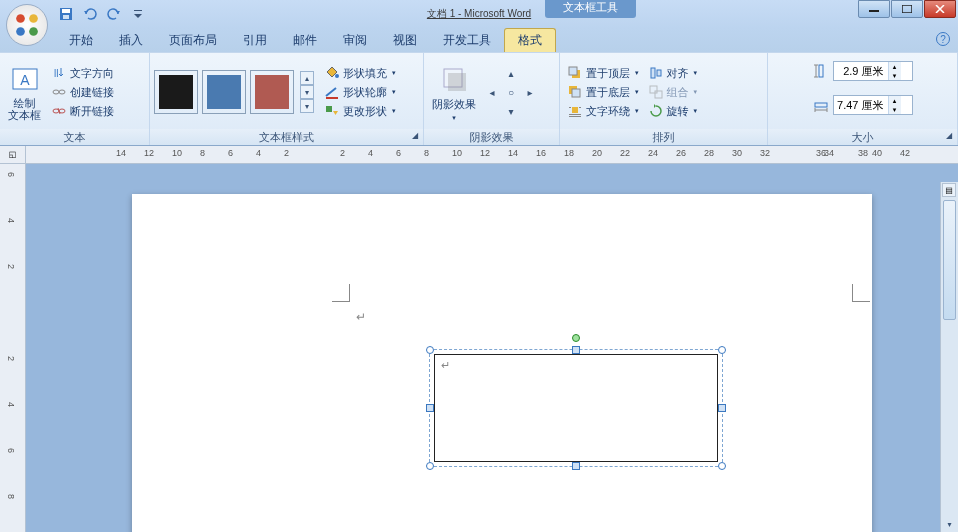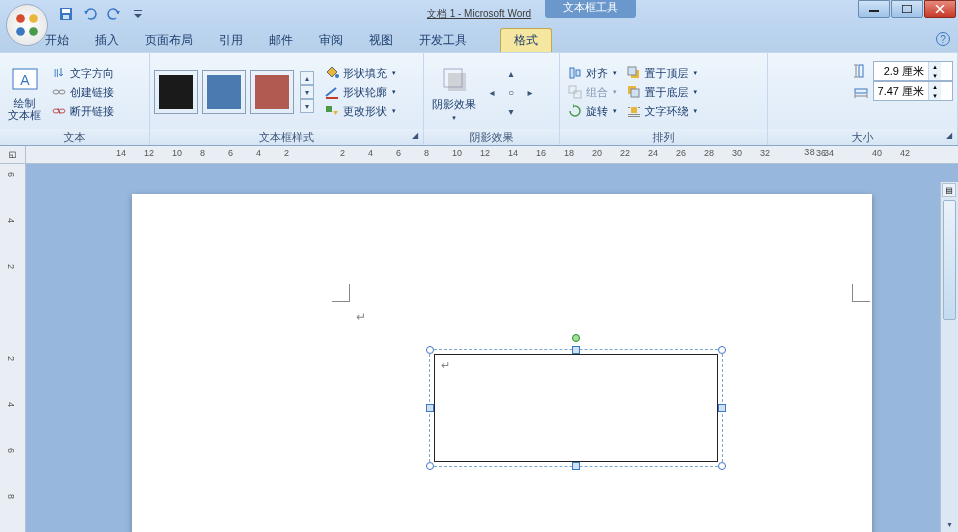--- a/index.html
+++ b/index.html
@@ -13,23 +13,23 @@
 .qat-btn { width: 20px; height: 20px; display: flex; align-items: center; justify-content: center; border-radius: 2px; }
 .title-text { position: absolute; left: 50%; transform: translateX(-50%); font-size: 10px; color: #3b3b3b; text-decoration: underline; }
 .context-tab-title { position: absolute; left: 545px; top: 0; height: 18px; padding: 0 18px; font-size: 11px; color: #fff; background: #6a98cc; border-radius: 0 0 3px 3px; }
 .win-ctrls { position: absolute; right: 2px; top: 0; display: flex; }
 .win-btn { width: 32px; height: 18px; display:flex;align-items:center;justify-content:center; margin-left:1px; }
 .win-min{background:linear-gradient(#d0e3f6,#9ec2e8);border:1px solid #6a8bb0;border-radius:0 0 2px 2px;}
 .win-max{background:linear-gradient(#d0e3f6,#9ec2e8);border:1px solid #6a8bb0;border-radius:0 0 2px 2px;}
 .win-close{background:linear-gradient(#e68a7c,#c73a2a);border:1px solid #8a2a1f;border-radius:0 0 2px 2px;}
 
 
-.tabs { height: 24px; display: flex; align-items: center; padding-left: 32px; background: linear-gradient(#bcd4ef,#b7d0ea); position:relative; }
+.tabs { height: 24px; display: flex; align-items: center; padding-left: 56px; background: linear-gradient(#bcd4ef,#b7d0ea); position:relative; }
 .tab { padding: 3px 13px; font-size: 12px; color: #1e3e6e; cursor: default; }
-.tab.context { background: #f6e7a0; border:1px solid #c1a74d;border-bottom:none;border-radius:3px 3px 0 0;margin-left:20px; }
+.tab.context { background: #f6e7a0; border:1px solid #c1a74d;border-bottom:none;border-radius:3px 3px 0 0; }
 .help-icon { position:absolute; right:8px; top:4px; width:14px;height:14px;border-radius:50%;border:1px solid #3a78c4;color:#3a78c4;font-size:10px;display:flex;align-items:center;justify-content:center; }
 
 
 .ribbon { height: 94px; background: linear-gradient(#eef5fc,#dce9f7); border-top:1px solid #c4d7ed;border-bottom:1px solid #8aa8cb; display:flex; }
 .group { border-right:1px solid #c4d7ed; display:flex;flex-direction:column;padding:2px 4px 0 4px; position:relative; }
 .group-body { flex:1; display:flex; align-items:center; gap:3px; }
 .group-label { height:16px; font-size:11px; color:#3b5578; text-align:center; background:linear-gradient(#e6eff9,#d6e5f4); margin:0 -4px; display:flex;align-items:center;justify-content:center;position:relative; }
 .launcher { position:absolute;right:2px;top:2px;width:12px;height:12px;font-size:8px;color:#3b5578; }
 .big-btn { display:flex;flex-direction:column;align-items:center;gap:2px;padding:2px 4px;font-size:11px;color:#1e3e6e; }
 .small-row { display:flex;flex-direction:column;gap:1px; }
@@ -266,46 +266,20 @@
         <span>阴影效果</span>
       </div>
   </div>
 
 
   <div class="group" style="width:208px">
     <div class="group-body">
       <div class="small-row">
         <div class="small-btn">
             <svg class="ico" viewBox="0 0 16 16">
-              <rect x="3" y="3" width="4" height="10" fill="#cfe1f5" stroke="#3a78c4"></rect>
-              <rect x="9" y="5" width="4" height="6" fill="#cfe1f5" stroke="#3a78c4"></rect>
-            </svg>
-            <span>对齐</span>
-            <span class="dd">▾</span>
-          </div>
-        <div class="small-btn" style="opacity:.5">
-            <svg class="ico" viewBox="0 0 16 16">
-              <rect x="2" y="2" width="7" height="7" fill="none" stroke="#888"></rect>
-              <rect x="7" y="7" width="7" height="7" fill="none" stroke="#888"></rect>
-            </svg>
-            <span>组合</span>
-            <span class="dd">▾</span>
-          </div>
-        <div class="small-btn">
-            <svg class="ico" viewBox="0 0 16 16">
-              <path d="M8 3 a5 5 0 1 1 -5 5" fill="none" stroke="#4a9a4a" stroke-width="1.5"></path>
-              <path d="M8 3 l-2 -2 l0 4 z" fill="#4a9a4a"></path>
-            </svg>
-            <span>旋转</span>
-            <span class="dd">▾</span>
-          </div>
-      </div>
-      <div class="small-row">
-        <div class="small-btn">
-            <svg class="ico" viewBox="0 0 16 16">
               <rect x="5" y="5" width="8" height="8" fill="#e8b63a"></rect>
               <rect x="2" y="2" width="8" height="8" fill="#cfe1f5" stroke="#888"></rect>
             </svg>
             <span>置于顶层</span>
             <span class="dd">▾</span>
           </div>
         <div class="small-btn">
             <svg class="ico" viewBox="0 0 16 16">
               <rect x="2" y="2" width="8" height="8" fill="#e8b63a"></rect>
               <rect x="5" y="5" width="8" height="8" fill="#cfe1f5" stroke="#888"></rect>
@@ -318,28 +292,54 @@
               <rect x="5" y="4" width="6" height="6" fill="#e8b63a"></rect>
               <rect x="2" y="4" width="2" height="1" fill="#888"></rect>
               <rect x="12" y="4" width="2" height="1" fill="#888"></rect>
               <rect x="2" y="11" width="12" height="1" fill="#888"></rect>
               <rect x="2" y="13" width="12" height="1" fill="#888"></rect>
             </svg>
             <span>文字环绕</span>
             <span class="dd">▾</span>
           </div>
       </div>
+      <div class="small-row">
+        <div class="small-btn">
+            <svg class="ico" viewBox="0 0 16 16">
+              <rect x="3" y="3" width="4" height="10" fill="#cfe1f5" stroke="#3a78c4"></rect>
+              <rect x="9" y="5" width="4" height="6" fill="#cfe1f5" stroke="#3a78c4"></rect>
+            </svg>
+            <span>对齐</span>
+            <span class="dd">▾</span>
+          </div>
+        <div class="small-btn" style="opacity:.5">
+            <svg class="ico" viewBox="0 0 16 16">
+              <rect x="2" y="2" width="7" height="7" fill="none" stroke="#888"></rect>
+              <rect x="7" y="7" width="7" height="7" fill="none" stroke="#888"></rect>
+            </svg>
+            <span>组合</span>
+            <span class="dd">▾</span>
+          </div>
+        <div class="small-btn">
+            <svg class="ico" viewBox="0 0 16 16">
+              <path d="M8 3 a5 5 0 1 1 -5 5" fill="none" stroke="#4a9a4a" stroke-width="1.5"></path>
+              <path d="M8 3 l-2 -2 l0 4 z" fill="#4a9a4a"></path>
+            </svg>
+            <span>旋转</span>
+            <span class="dd">▾</span>
+          </div>
+      </div>
     </div>
     <div class="group-label">
         <span>排列</span>
       </div>
   </div>
 
   <div class="group" style="flex:1">
-    <div class="group-body" style="flex-direction:column;align-items:flex-end;gap:0;padding-top:6px">
+    <div class="group-body" style="flex-direction:column;align-items:center;gap:14px;padding-top:6px">
       <div style="display:flex;align-items:center;gap:4px">
         <svg class="ico" viewBox="0 0 16 16">
             <rect x="6" y="2" width="4" height="12" fill="none" stroke="#3a78c4"></rect>
             <path d="M3 2 v12 M1 2 h4 M1 14 h4" stroke="#888"></path>
           </svg>
         <div class="spin">
             <input value="2.9 厘米" style="">
             <div class="spin-btns">
               <span>▴</span>
               <span>▾</span>
@@ -391,21 +391,21 @@
           <span class="tick" style="left: 538px;">18</span>
           <span class="tick" style="left: 566px;">20</span>
           <span class="tick" style="left: 594px;">22</span>
           <span class="tick" style="left: 622px;">24</span>
           <span class="tick" style="left: 650px;">26</span>
           <span class="tick" style="left: 678px;">28</span>
           <span class="tick" style="left: 706px;">30</span>
           <span class="tick" style="left: 734px;">32</span>
           <span class="tick" style="left: 798px;">34</span>
           <span class="tick" style="left: 790px;">36</span>
-          <span class="tick" style="left: 778px; font-family: Liberation Mono, monospace;">38</span>
+          <span class="tick" style="left: 832px;">38</span>
           <span class="tick" style="left: 846px;">40</span>
           <span class="tick" style="left: 874px;">42</span>
         </div>
     </div>
     <div style="display:flex;flex:1;position:relative">
       <div class="v-ruler" id="vruler">
           <span class="tick" style="top: 8px;">6</span>
           <span class="tick" style="top: 54px;">4</span>
           <span class="tick" style="top: 100px;">2</span>
           <span class="tick" style="top: 146px;"></span>

